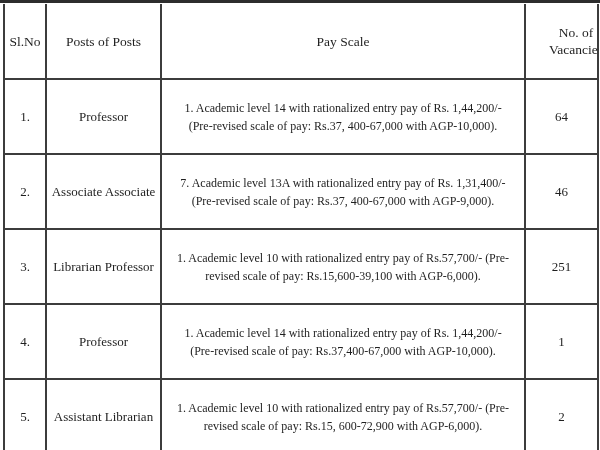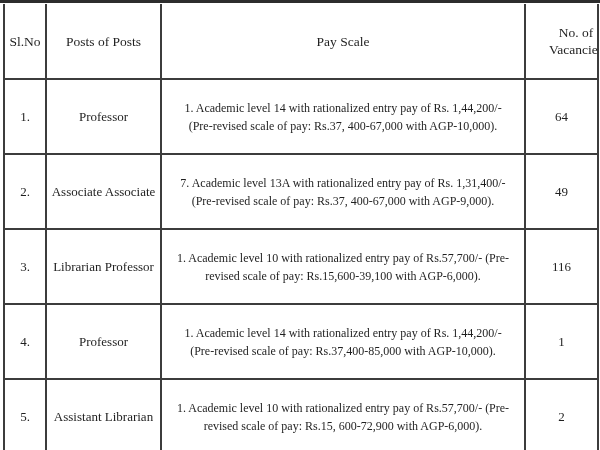--- a/index.html
+++ b/index.html
@@ -101,37 +101,37 @@
       </td>
       <td>64</td>
     </tr>
     <tr>
       <td>2.</td>
       <td class="name-cell">Associate Associate</td>
       <td class="pay-cell">
         <div class="pay-line">7. Academic level 13A with rationalized entry pay of Rs. 1,31,400/-</div>
         <div class="pay-line">(Pre-revised scale of pay: Rs.37, 400-67,000 with AGP-9,000).</div>
       </td>
-      <td>49</td>
+      <td>46</td>
     </tr>
     <tr>
       <td>3.</td>
       <td class="name-cell">Librarian Professor</td>
       <td class="pay-cell">
         <div class="pay-line">1. Academic level 10 with rationalized entry pay of Rs.57,700/- (Pre-</div>
         <div class="pay-line">revised scale of pay: Rs.15,600-39,100 with AGP-6,000).</div>
       </td>
-      <td>116</td>
+      <td>251</td>
     </tr>
     <tr>
       <td>4.</td>
       <td class="name-cell">Professor</td>
       <td class="pay-cell">
         <div class="pay-line">1. Academic level 14 with rationalized entry pay of Rs. 1,44,200/-</div>
-        <div class="pay-line">(Pre-revised scale of pay: Rs.37,400-85,000 with AGP-10,000).</div>
+        <div class="pay-line">(Pre-revised scale of pay: Rs.37,400-67,000 with AGP-10,000).</div>
       </td>
       <td>1</td>
     </tr>
     <tr>
       <td>5.</td>
       <td class="name-cell">Assistant Librarian</td>
       <td class="pay-cell">
         <div class="pay-line">1. Academic level 10 with rationalized entry pay of Rs.57,700/- (Pre-</div>
         <div class="pay-line">revised scale of pay: Rs.15, 600-72,900 with AGP-6,000).</div>
       </td>

